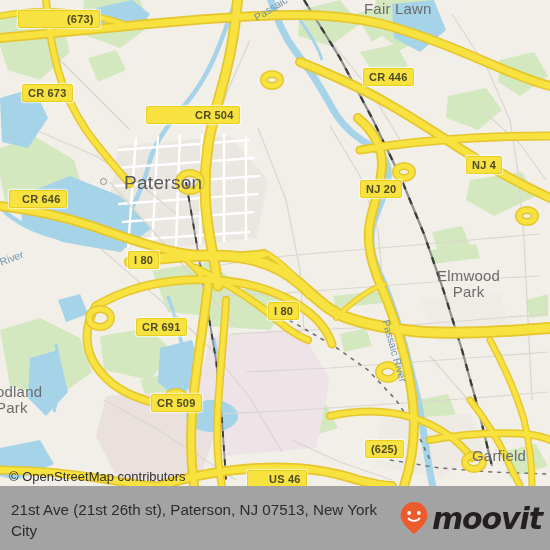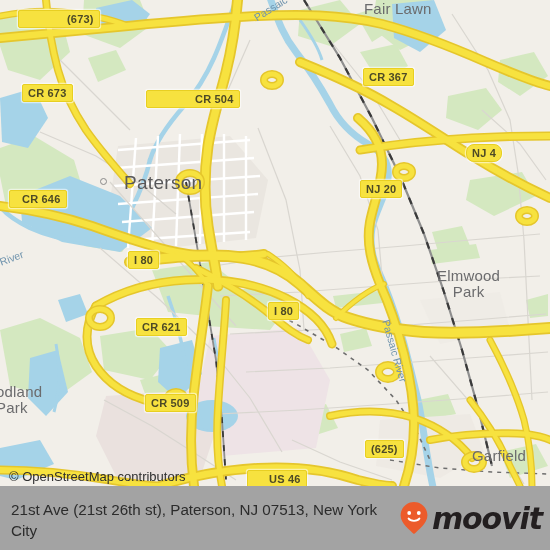--- a/index.html
+++ b/index.html
@@ -401,29 +401,29 @@
 
     <div class="maplabel city-mid" style="left:-4px; top:384px; white-space:pre-line; text-align:left;">odland
 Park</div>
 
     <div class="river-lbl" style="left:255px; top:12px; transform:rotate(-32deg); transform-origin:left center;">Passaic River</div>
     <div class="river-lbl" style="left:386px; top:314px; transform:rotate(74deg); transform-origin:left center;">Passaic River</div>
     <div class="river-lbl" style="left:0px; top:256px; transform:rotate(-20deg); transform-origin:left center;">River</div>
 
     <div class="shield" style="left:18px; top:10px;padding-left:48px;">(673)</div>
     <div class="shield" style="left:22px; top:84px;">CR 673</div>
-    <div class="shield" style="left:146px; top:90px;padding-left:48px;">CR 504</div>
-    <div class="shield" style="left:363px; top:68px;">CR 367</div>
-    <div class="shield" style="left:466px; top:144px;border-radius:8px;">NJ 4</div>
+    <div class="shield" style="left:146px; top:106px;padding-left:48px;">CR 504</div>
+    <div class="shield" style="left:363px; top:68px;">CR 446</div>
+    <div class="shield" style="left:466px; top:156px;">NJ 4</div>
     <div class="shield" style="left:360px; top:180px;">NJ 20</div>
     <div class="shield" style="left:9px; top:190px;padding-left:12px;">CR 646</div>
     <div class="shield" style="left:128px; top:251px;">I 80</div>
     <div class="shield" style="left:268px; top:302px;">I 80</div>
-    <div class="shield" style="left:136px; top:318px;">CR 621</div>
-    <div class="shield" style="left:145px; top:394px;">CR 509</div>
+    <div class="shield" style="left:136px; top:318px;">CR 691</div>
+    <div class="shield" style="left:151px; top:394px;">CR 509</div>
     <div class="shield" style="left:365px; top:440px;">(625)</div>
     <div class="shield" style="left:247px; top:470px;padding-left:21px;">US 46</div>
 
 
     <div id="attrib">© OpenStreetMap contributors</div>
   </div>
 
   <div id="footer">
     <div id="footer-text">21st Ave (21st 26th st), Paterson, NJ 07513, New York City</div>
     <div id="brand">

